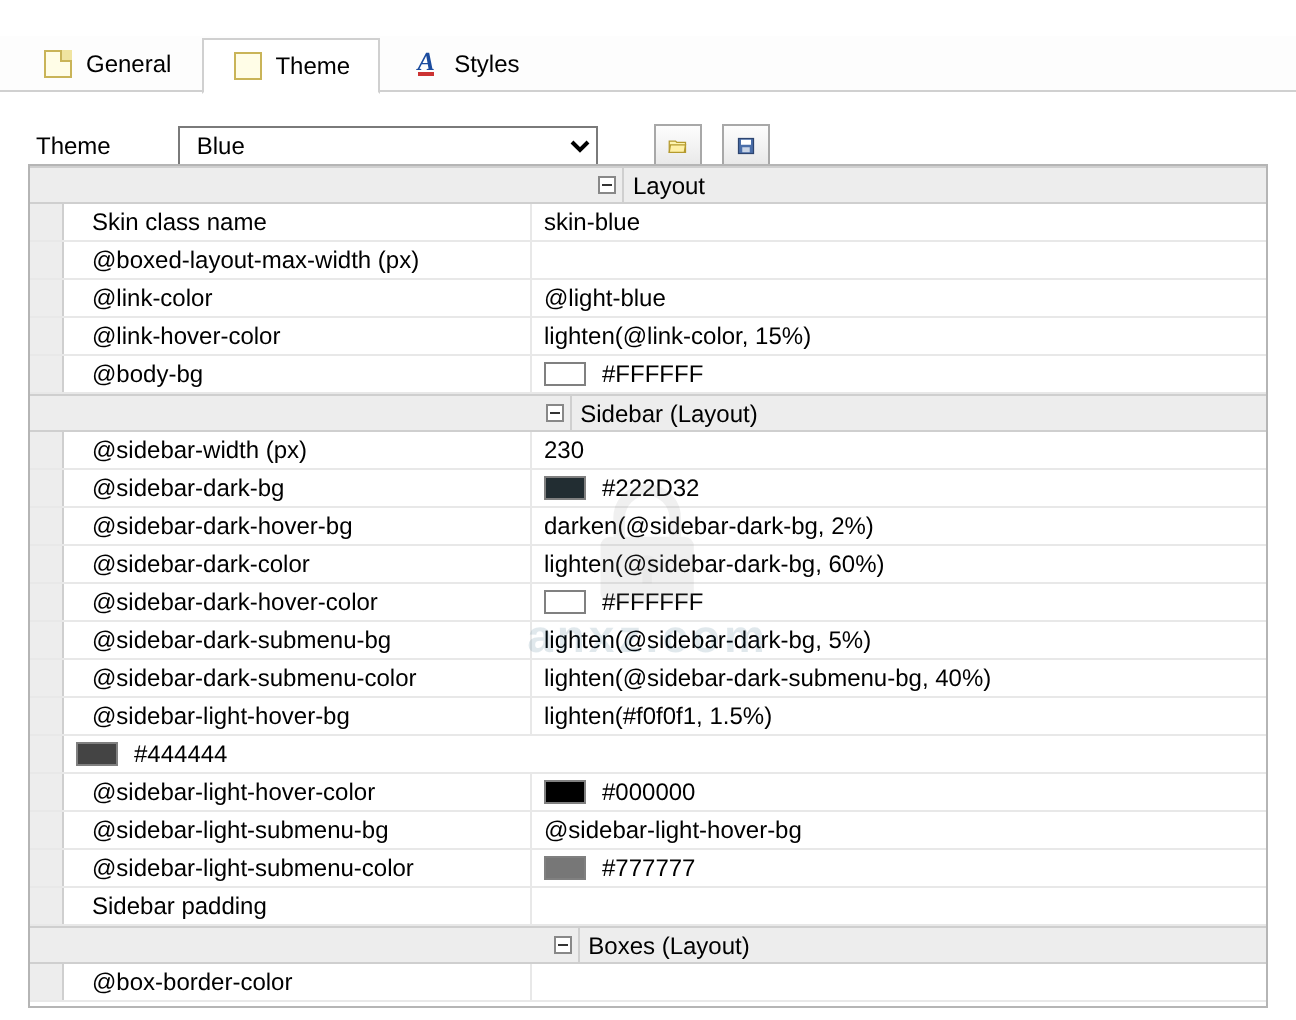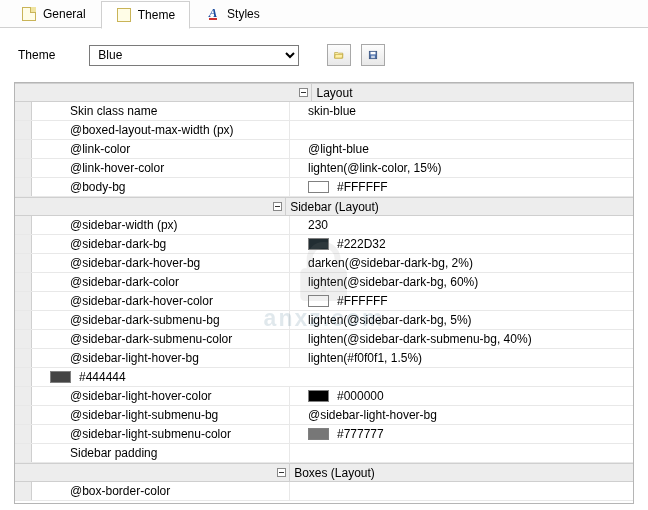--- a/index.html
+++ b/index.html
@@ -1,20 +1,20 @@
 <!DOCTYPE html>
 <html><head>
 <meta charset="utf-8">
 <style>
   * { box-sizing: border-box; }
   html, body { margin: 0; padding: 0; font-family: "Segoe UI", Tahoma, Arial, sans-serif; font-size: 12px; background: #fff; color: #000; }
   .container { width: 648px; height: 510px; position: relative; overflow: hidden; }
 
   
-  .tabs { height: 28px; display: flex; align-items: flex-start; border-bottom: 1px solid #d0d0d0; background: #fdfdfd; padding-left: 6px; }
+  .tabs { height: 28px; display: flex; align-items: flex-start; border-bottom: 1px solid #d0d0d0; background: #fdfdfd; padding-left: 6px; margin-top: 18px; }
   .tab { display: flex; align-items: center; padding: 4px 14px; height: 28px; cursor: pointer; border: 1px solid transparent; margin-right: 0; }
   .tab.active { background: #fff; border: 1px solid #d0d0d0; border-bottom: 1px solid #fff; position: relative; top: 1px; }
   .tab-icon { width: 16px; height: 16px; margin-right: 6px; display: inline-flex; align-items: center; justify-content: center; }
   .icon-box { width: 14px; height: 14px; border: 1px solid #999; background: #fff; position: relative; }
   .icon-box.note { background: #fffde7; border-color: #c9b458; }
   .icon-box.note::after { content: ""; position: absolute; right: -1px; top: -1px; width: 5px; height: 5px; background: #f0e4a0; border-left: 1px solid #c9b458; border-bottom: 1px solid #c9b458; }
   .icon-box.theme { background: #fffde7; border-color: #c9b458; }
   .icon-style { font-family: serif; font-style: italic; font-weight: bold; font-size: 13px; color: #1a4b9e; border-bottom: 2px solid #c33; line-height: 10px; }
 
   
@@ -32,22 +32,22 @@
   .grid-body::-webkit-scrollbar-button { background: #e8e8e8; height: 16px; border: 1px solid #a0a0a0; }
 
   .group-row { display: flex; height: 19px; background: #ededed; border-bottom: 1px solid #cfcfcf; border-top: 1px solid #cfcfcf; align-items: center; justify-content: center; }
   .group-toggle { width: 17px; height: 100%; display: flex; align-items: center; justify-content: center; cursor: pointer; border-right: 1px solid #cfcfcf; }
   .toggle-box { width: 9px; height: 9px; border: 1px solid #888; background: #fff; display: flex; align-items: center; justify-content: center; }
   .toggle-box::before { content: ""; width: 5px; height: 1px; background: #333; }
   .group-label { padding-left: 4px; font-weight: normal; }
 
   .prop-row { display: flex; height: 19px; border-bottom: 1px solid #e8e8e8; align-items: stretch; }
   .prop-gutter { width: 17px; background: #ededed; border-right: 1px solid #cfcfcf; }
-  .prop-name { width: 234px; padding-left: 14px; display: flex; align-items: center; border-right: 1px solid #e8e8e8; white-space: nowrap; overflow: hidden; margin-left: 24px; }
-  .prop-value { flex: 1; padding-left: 6px; display: flex; align-items: center; white-space: nowrap; overflow: hidden; margin-left: 12px; }
+  .prop-name { width: 234px; padding-left: 14px; display: flex; align-items: center; border-right: 1px solid #e8e8e8; white-space: nowrap; overflow: hidden; }
+  .prop-value { flex: 1; padding-left: 6px; display: flex; align-items: center; white-space: nowrap; overflow: hidden; }
   .swatch { width: 21px; height: 12px; border: 1px solid #808080; margin-right: 8px; flex-shrink: 0; }
 
   
   .watermark { position: absolute; left: 50%; top: 48%; transform: translate(-50%,-50%); pointer-events: none; opacity: 0.12; text-align: center; }
   .wm-lock { width: 70px; height: 70px; margin: 0 auto; }
   .wm-text { font-size: 23px; font-weight: 600; color: #0c4a6e; letter-spacing: 2px; margin-top: -6px; }
 </style>
 </head>
 <body>
 <div class="container">

